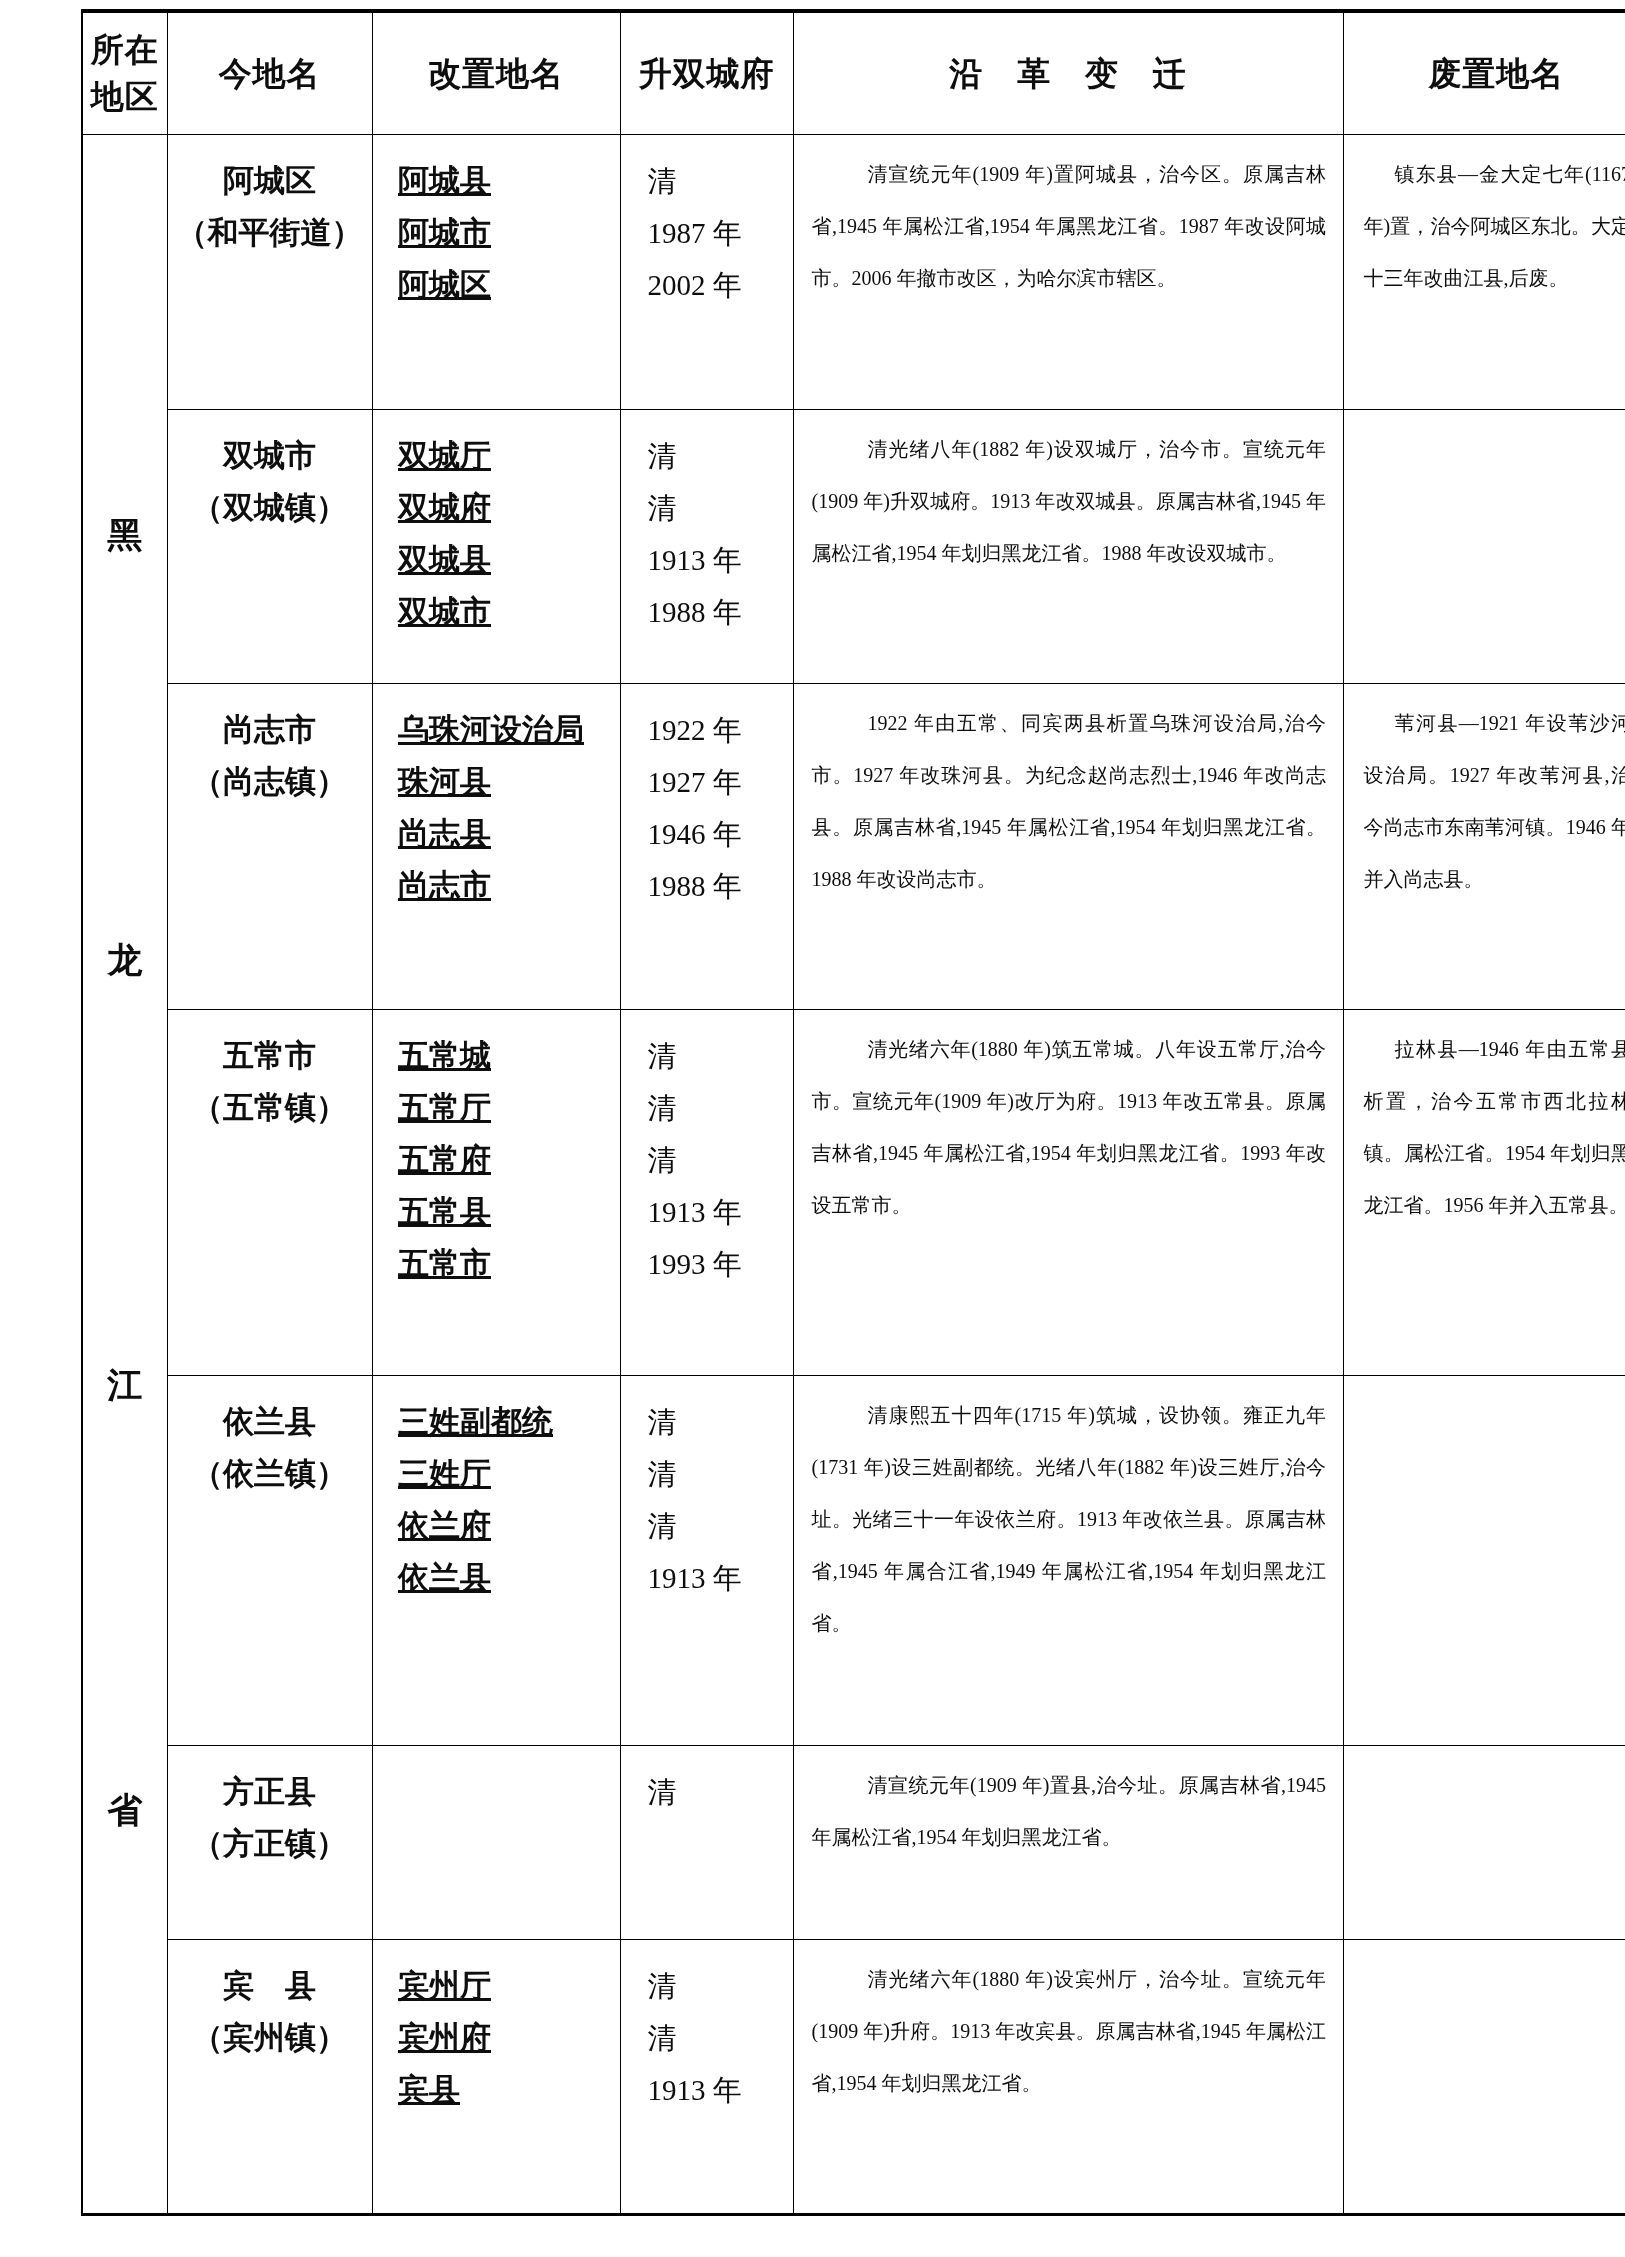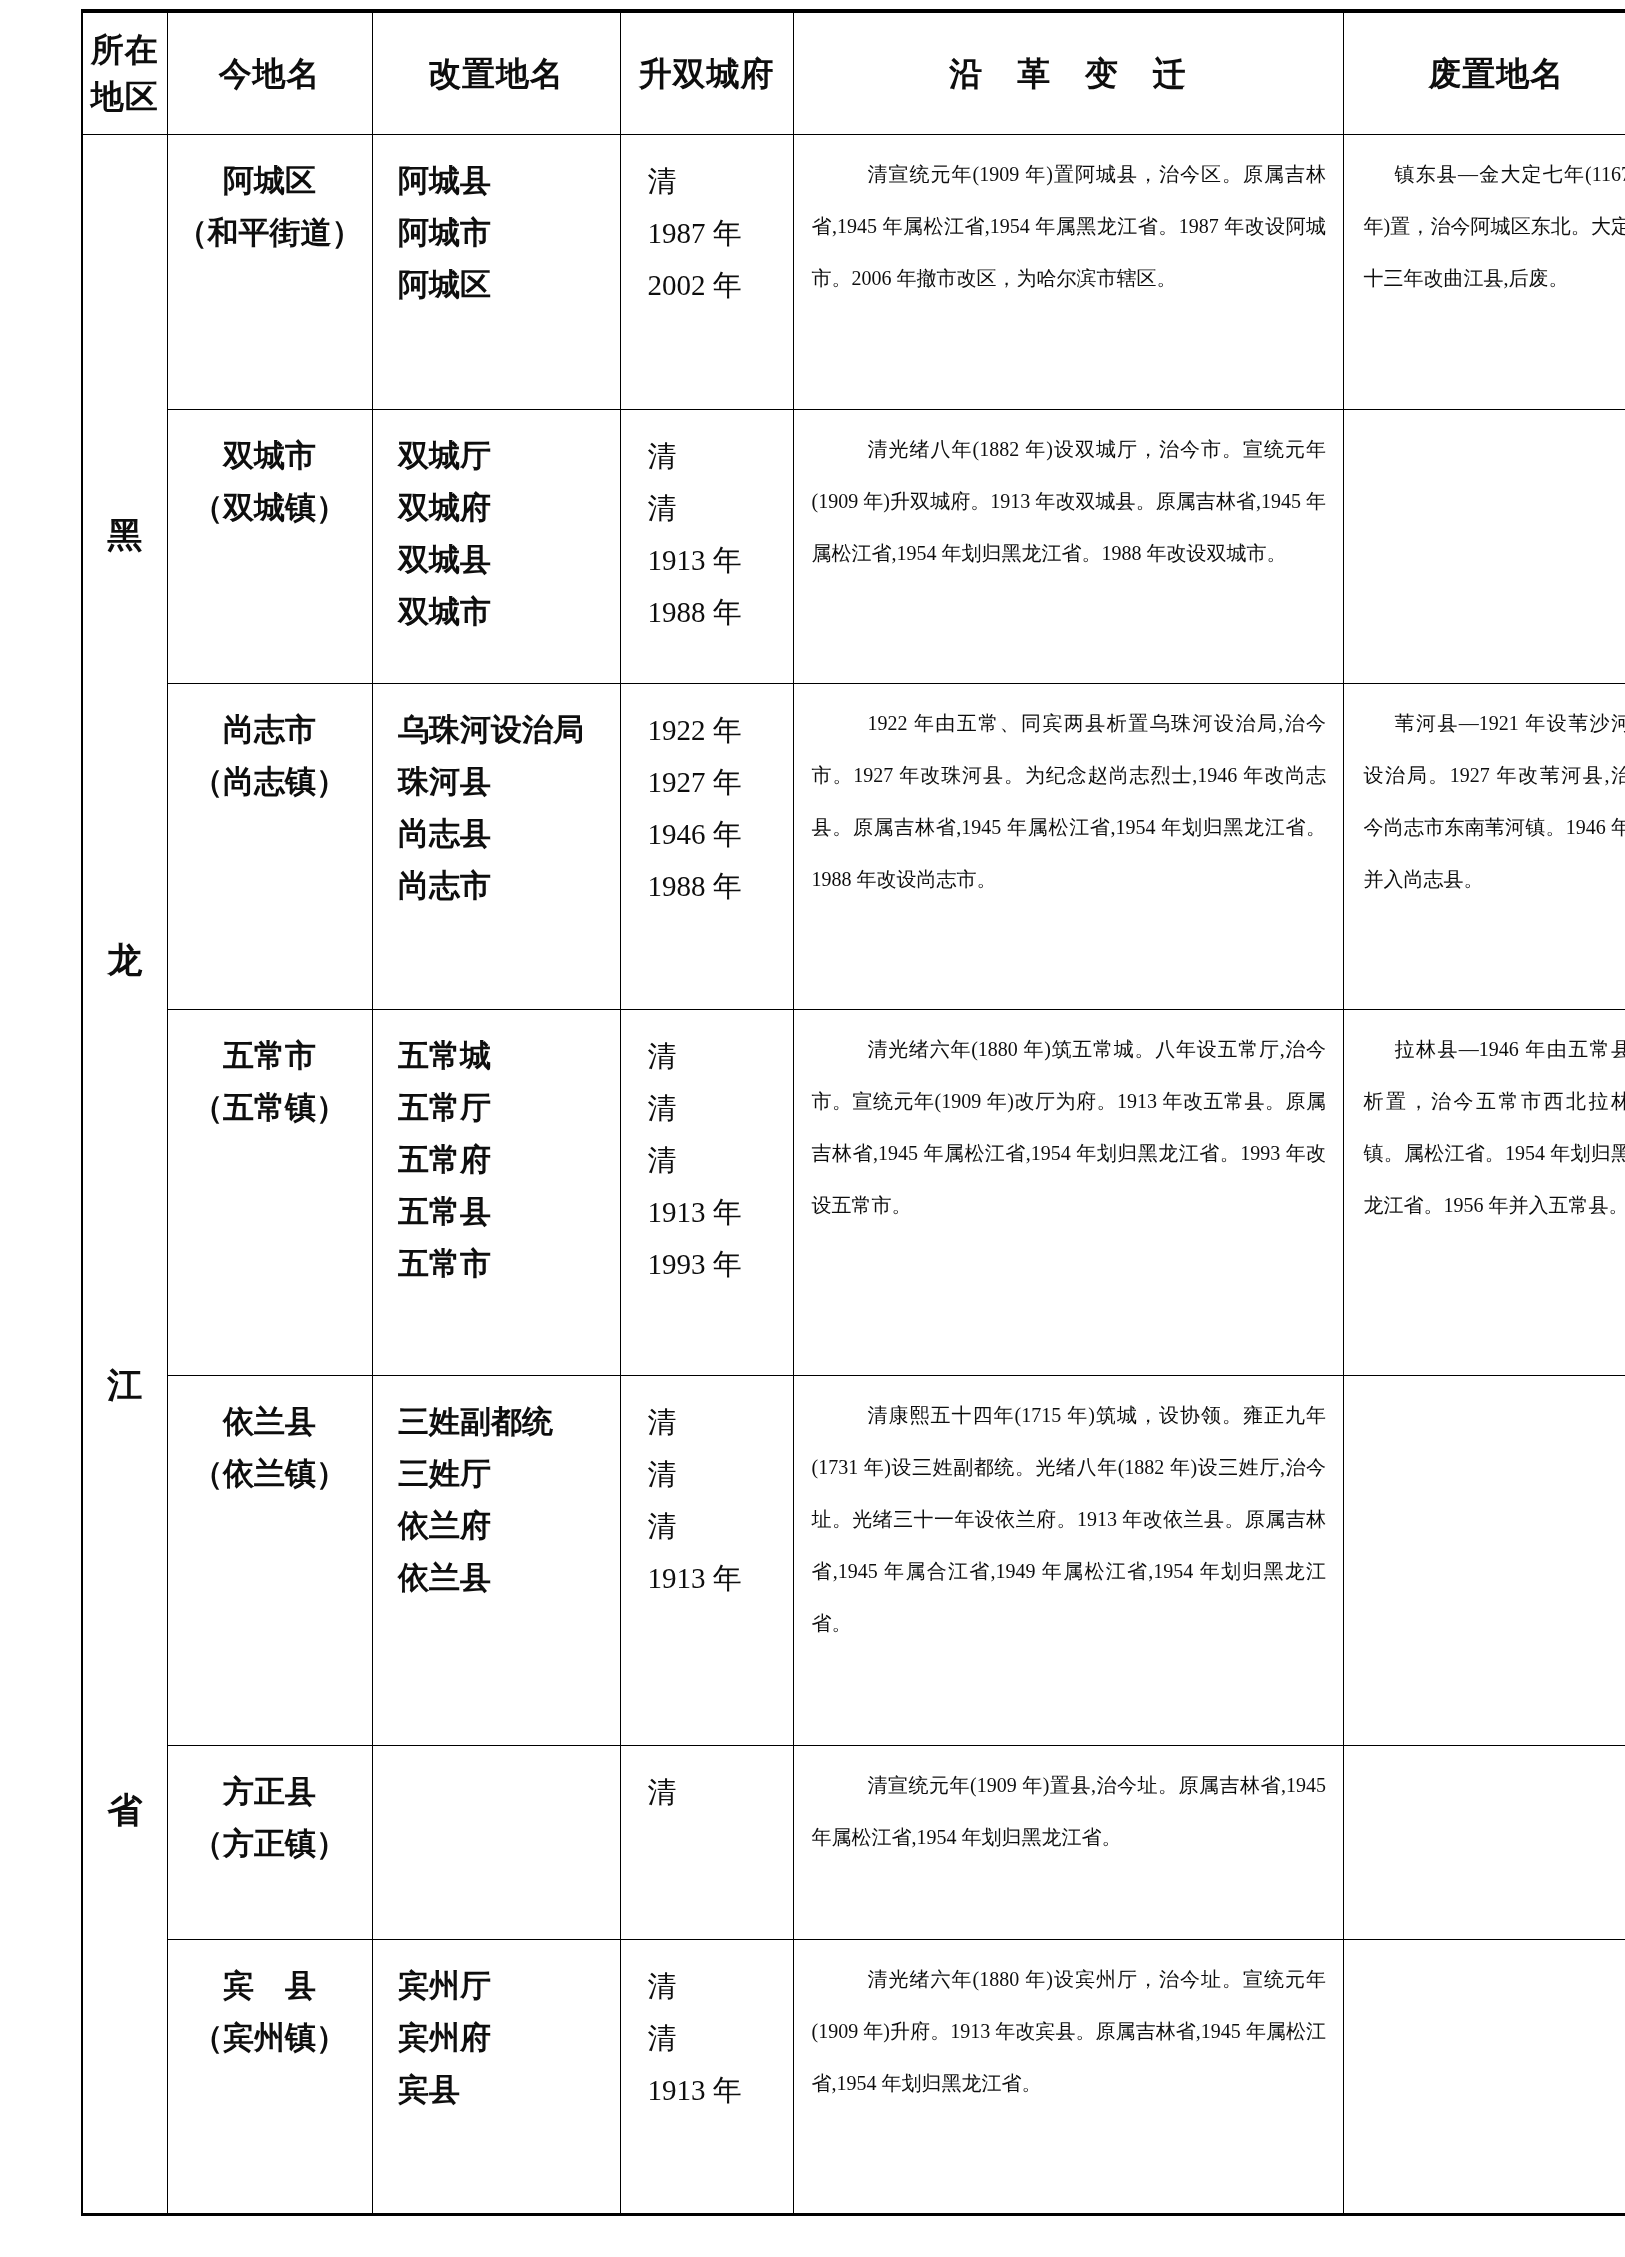--- a/index.html
+++ b/index.html
@@ -60,20 +60,21 @@
     padding-top: 20px;
     text-align: center;
   }
   .renamed-cell {
     font-family: "Liberation Sans", "DejaVu Sans", sans-serif;
     font-weight: 600;
     font-size: 31px;
     line-height: 52px;
     padding: 20px 5.5px 0 25.5px;
     text-align: left;
+    text-decoration: underline;
   }
   .era-cell {
     font-size: 29px;
     line-height: 52px;
     padding: 20px 3.6px 0 27px;
     text-align: left;
   }
   .para {
     margin: 0;
     font-size: 20px;

